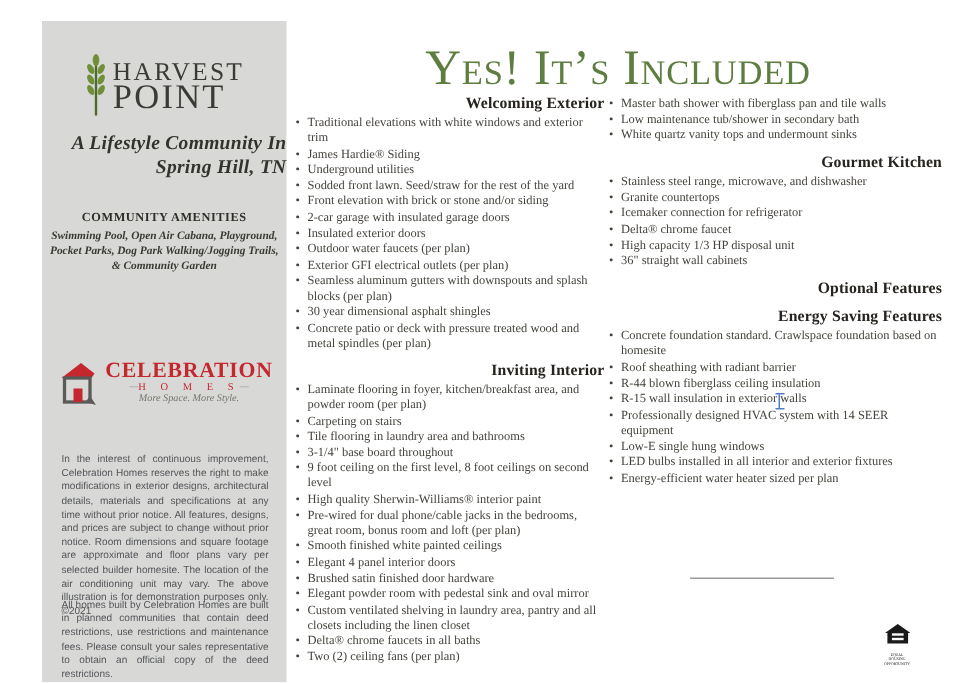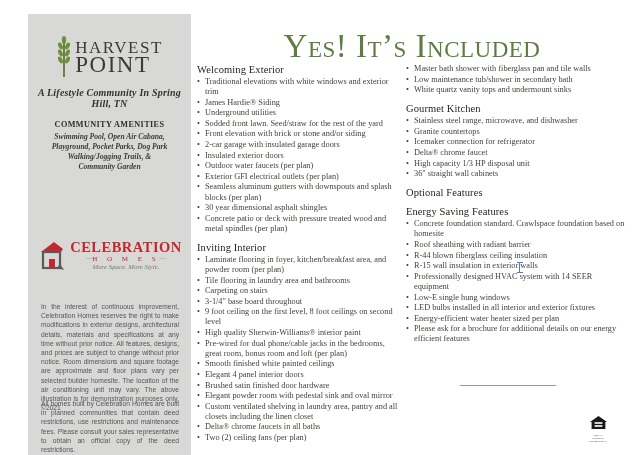--- a/index.html
+++ b/index.html
@@ -12,29 +12,29 @@
   .sidebar {
     position:absolute; left:28px; top:14px; width:163px; height:441px;
     background:#d8d9d6; text-align:center;
   }
   .brand { margin-top:22px; display:flex; justify-content:center; align-items:center; }
   .brand svg { display:block; }
   .brand-text { text-align:left; color:#3b3b35; margin-left:3px; }
   .brand-line1 { font-size:17px; line-height:15px; letter-spacing:1.5px; }
   .brand-line2 { font-size:23px; line-height:19px; letter-spacing:1.5px; }
   .brand-tagline {
-    margin-top:9px; font-size:10px; font-style:italic; font-weight:bold;
-    color:#33332e; letter-spacing:0.2px;
+    margin-top:9px; font-size:13px; font-style:italic; font-weight:bold;
+    color:#33332e; letter-spacing:0.2px;text-align:right;
   }
   .amenities-heading {
-    margin-top:11px; font-size:8.2px; font-weight:bold; color:#2e2e29; letter-spacing:0.4px;
+    margin-top:21px; font-size:8.2px; font-weight:bold; color:#2e2e29; letter-spacing:0.4px;
   }
   .amenities-text {
     margin-top:3px; font-size:7.6px; font-style:italic; font-weight:bold;
-    color:#3a3a34; line-height:10px; padding:0 22px;
+    color:#3a3a34; line-height:10px; padding:0 2px;
   }
   .builder { position:absolute; left:0; right:0; top:226px; }
   .builder-row { display:flex; justify-content:center; align-items:flex-start; }
   .builder-textcol { text-align:center; margin-left:3px; }
   .builder-name { font-size:14.5px; color:#c4272e; letter-spacing:0.5px; line-height:14px; font-weight:bold; }
   .builder-homes { font-size:7px; color:#c4272e; letter-spacing:4px; line-height:8px; }
   .builder-homes::before, .builder-homes::after { content:"—"; letter-spacing:0; color:#8a8a86; font-size:6px; vertical-align:1px; }
   .builder-tagline { font-size:6.8px; color:#77776f; font-style:italic; line-height:8px; }
   .builder-website { margin-top:4px; font-size:9px; font-weight:bold; color:#8e1f1f; }
   .disclaimer {
@@ -46,21 +46,21 @@
 
   
   .main-title {
     position:absolute; left:197px; width:430px; top:28px; text-align:center;
     font-variant:small-caps; font-size:33px; color:#5e7d40; letter-spacing:0.5px;
   }
   .col { position:absolute; top:64px; }
   .col-1 { left:197px; width:206px; }
   .col-2 { left:406px; width:222px; }
   .sec-heading {
-    font-size:10.5px; font-weight:normal; color:#27241f; margin:8px 0 2px 0; letter-spacing:0.1px;
+    font-size:10.5px; font-weight:bold; color:#27241f; margin:8px 0 2px 0; letter-spacing:0.1px;text-align:right;
   }
   .section:first-child .sec-heading { margin-top:0; }
   ul.bullets { margin:0; padding:0; list-style:none; }
   ul.bullets li {
     position:relative; padding-left:8px; font-size:8.3px; line-height:10.1px;
     color:#45433c; margin-bottom:0.5px;
   }
   ul.bullets li::before { content:"•"; position:absolute; left:0; top:0; color:#45433c; }
 
   
@@ -138,22 +138,22 @@
           <li>Exterior GFI electrical outlets (per plan)</li>
           <li>Seamless aluminum gutters with downspouts and splash blocks (per plan)</li>
           <li>30 year dimensional asphalt shingles</li>
           <li>Concrete patio or deck with pressure treated wood and metal spindles (per plan)</li>
         </ul>
       </div>
       <div class="section">
         <div class="sec-heading">Inviting Interior</div>
         <ul class="bullets">
           <li>Laminate flooring in foyer, kitchen/breakfast area, and powder room (per plan)</li>
+          <li>Carpeting on stairs</li>
           <li>Tile flooring in laundry area and bathrooms</li>
-          <li>Carpeting on stairs</li>
           <li>3-1/4" base board throughout</li>
           <li>9 foot ceiling on the first level, 8 foot ceilings on second level</li>
           <li>High quality Sherwin-Williams® interior paint</li>
           <li>Pre-wired for dual phone/cable jacks in the bedrooms, great room, bonus room and loft (per plan)</li>
           <li>Smooth finished white painted ceilings</li>
           <li>Elegant 4 panel interior doors</li>
           <li>Brushed satin finished door hardware</li>
           <li>Elegant powder room with pedestal sink and oval mirror</li>
           <li>Custom ventilated shelving in laundry area, pantry and all closets including the linen closet</li>
           <li>Delta® chrome faucets in all baths</li>
@@ -187,21 +187,20 @@
         <div class="sec-heading">Energy Saving Features</div>
         <ul class="bullets">
           <li>Concrete foundation standard. Crawlspace foundation based on homesite</li>
           <li>Roof sheathing with radiant barrier</li>
           <li>R-44 blown fiberglass ceiling insulation</li>
           <li>R-15 wall insulation in exterior walls</li>
           <li>Professionally designed HVAC system with 14 SEER equipment</li>
           <li>Low-E single hung windows</li>
           <li>LED bulbs installed in all interior and exterior fixtures</li>
           <li>Energy-efficient water heater sized per plan</li>
-          <li>Please ask for a brochure for additional details on our energy efficient features</li>
         </ul>
       </div>
     </div>
 
   <div class="divider-line"></div>
   <div class="equal-housing">
     <svg width="17" height="15" viewBox="0 0 17 15">
       <polygon points="8.5,0 0,6 1.6,6 1.6,13 15.4,13 15.4,6 17,6" fill="#1a1a1a"></polygon>
       <rect x="4.6" y="6.2" width="7.8" height="1.6" fill="#ffffff"></rect>
       <rect x="4.6" y="9.2" width="7.8" height="1.6" fill="#ffffff"></rect>

